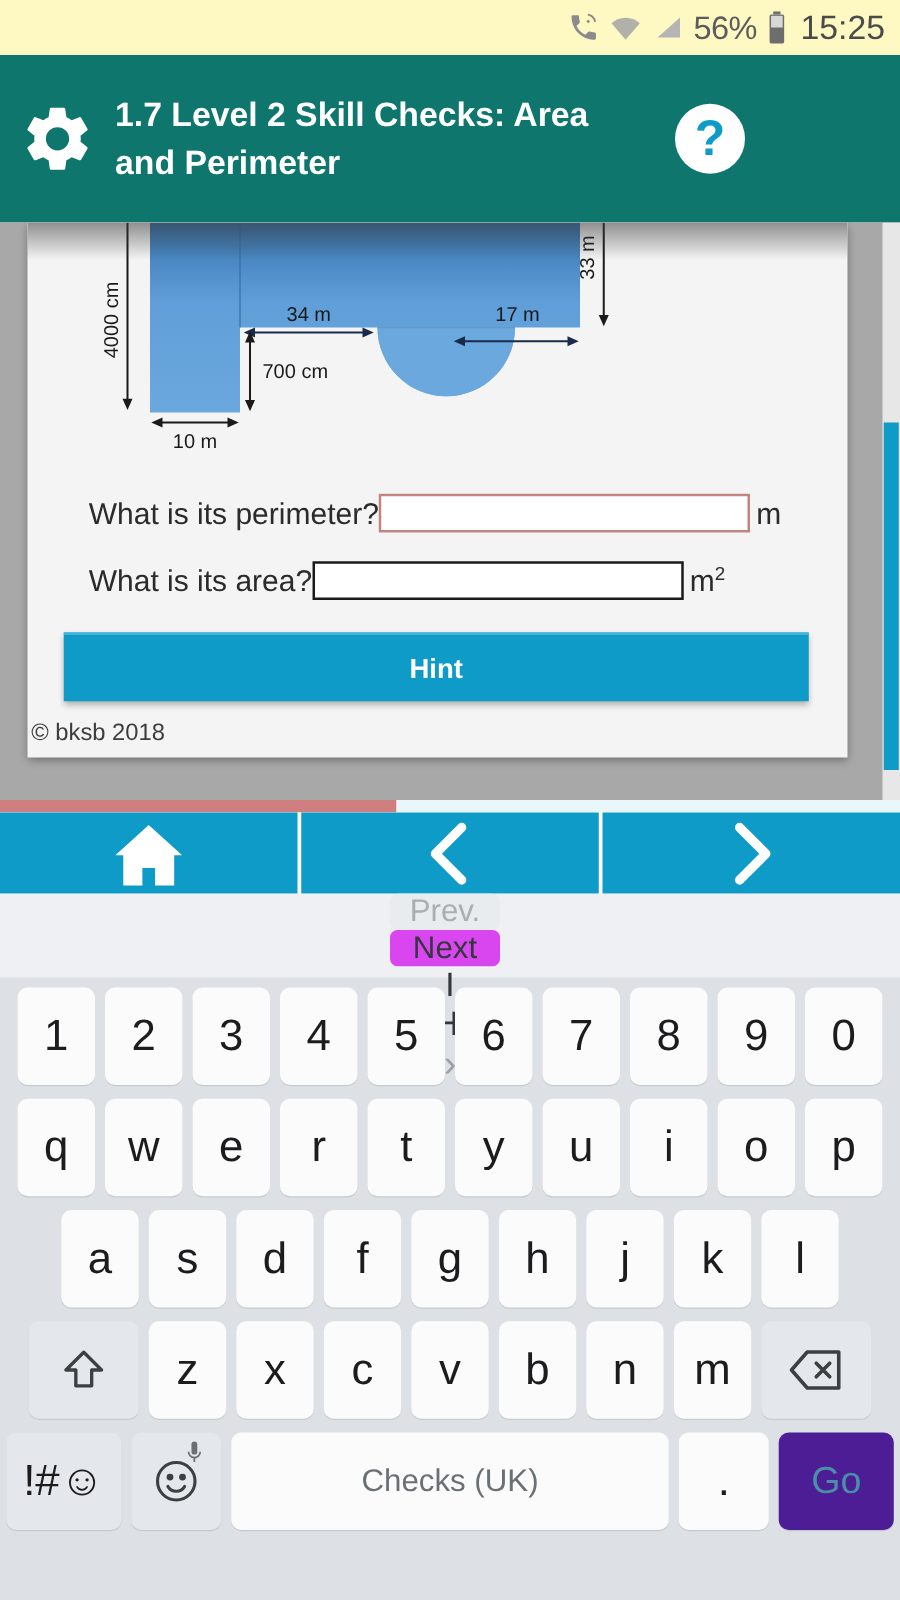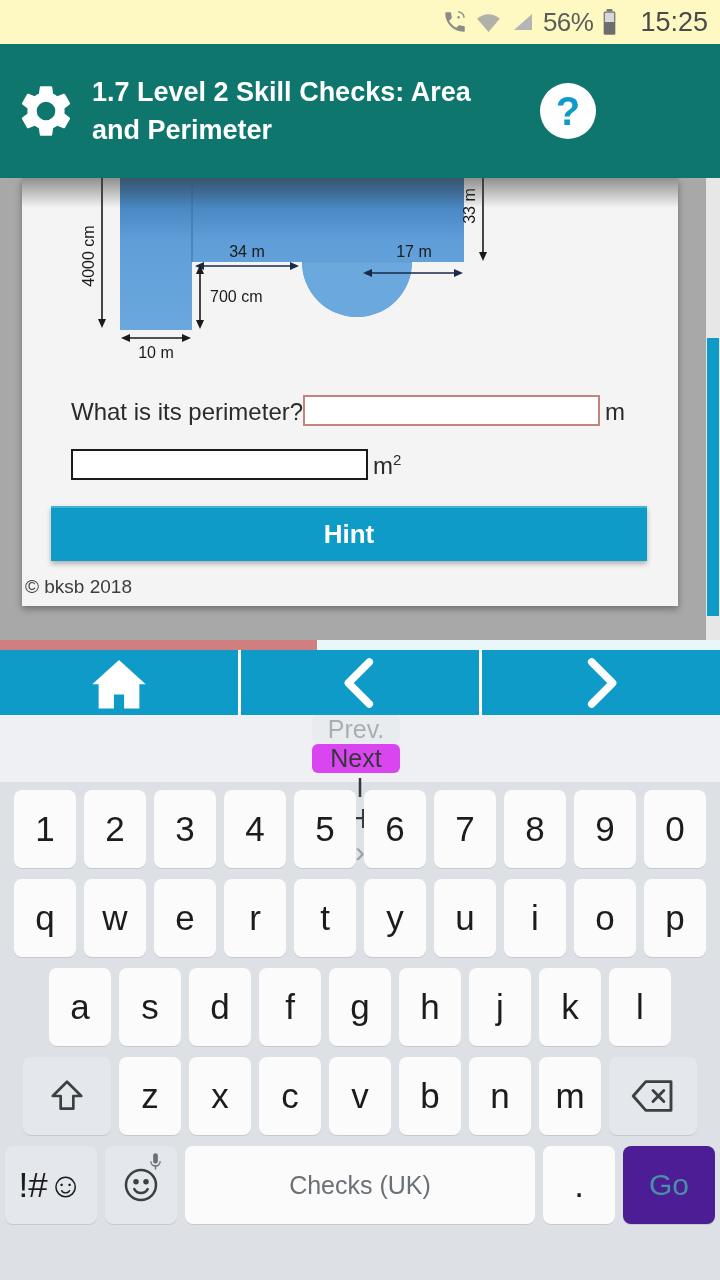--- a/index.html
+++ b/index.html
@@ -11,21 +11,21 @@
   .screen { position: relative; width: 720px; height: 1280px; }
 
   
   .statusbar {
     position: absolute; left: 0; top: 0; width: 720px; height: 44px;
     background: #fef9c3; display: flex; align-items: center;
     justify-content: flex-end; padding-right: 12px; gap: 8px;
   }
   .sb-ic { display: flex; align-items: center; color: #8b8b8b; }
   .sb-text { font-size: 26px; color: #5c5c5c; letter-spacing: -0.5px; }
-  .sb-time { font-size: 27px; color: #4a4a4a; margin-left: 14px; }
+  .sb-time { font-size: 27px; color: #4a4a4a; margin-left: 2px; }
 
   
   .appbar {
     position: absolute; left: 0; top: 44px; width: 720px; height: 134px;
     background: #0f766e; display: flex; align-items: center;
   }
   .gear-wrap { width: 92px; display: flex; justify-content: center; align-items: center; }
   .app-title {
     flex: 1; color: #ffffff; font-size: 27px; font-weight: bold;
     line-height: 1.42; padding-right: 12px; max-width: 430px;
@@ -65,21 +65,21 @@
     font-family: "Liberation Sans", sans-serif; padding: 0 5px; outline: none;
   }
   .q-input.perim { width: 297px; border: 2px solid #c4847e; }
   .q-input.area  { width: 297px; border: 2px solid #1a1a1a; }
   .q-unit { font-size: 24px; color: #2b2b2b; margin-left: 5px; }
   .q-unit sup { font-size: 15px; vertical-align: super; }
 
   .hint-btn {
     position: absolute; left: 29px; top: 328px; width: 596px; height: 55px;
     background: #0e9bc8; border: none; border-top: 2px solid #3fb3d8;
-    color: #ffffff; font-size: 26px; font-weight: bold;
+    color: #ffffff; font-size: 22px; font-weight: bold;
     font-family: "Liberation Sans", sans-serif;
     box-shadow: 0 3px 5px rgba(0,0,0,.28); cursor: pointer;
   }
   .copyright {
     position: absolute; left: 3px; top: 398px;
     font-size: 19px; color: #3d3d3d;
   }
 
   
   .scroll-track {
@@ -263,20 +263,21 @@
           <div class="diag-shade"></div>
         </div>
 
         <div class="q-row" style="left:29px; top:217px;">
           <span class="q-label">What is its perimeter?</span>
           <input class="q-input perim" type="text" autofocus="" placeholder="" style="">
           <span class="q-unit">m</span>
         </div>
 
         <div class="q-row" style="left:29px; top:271px;">
+          <span class="q-label">What is its area?</span>
           <input class="q-input area" type="text" placeholder="" style="">
           <span class="q-unit"><span>m</span><sup>2</sup></span>
         </div>
 
         <button class="hint-btn">Hint</button>
         <div class="copyright">© bksb 2018</div>
       </div>
     </div>
 
     <div class="scroll-track">

